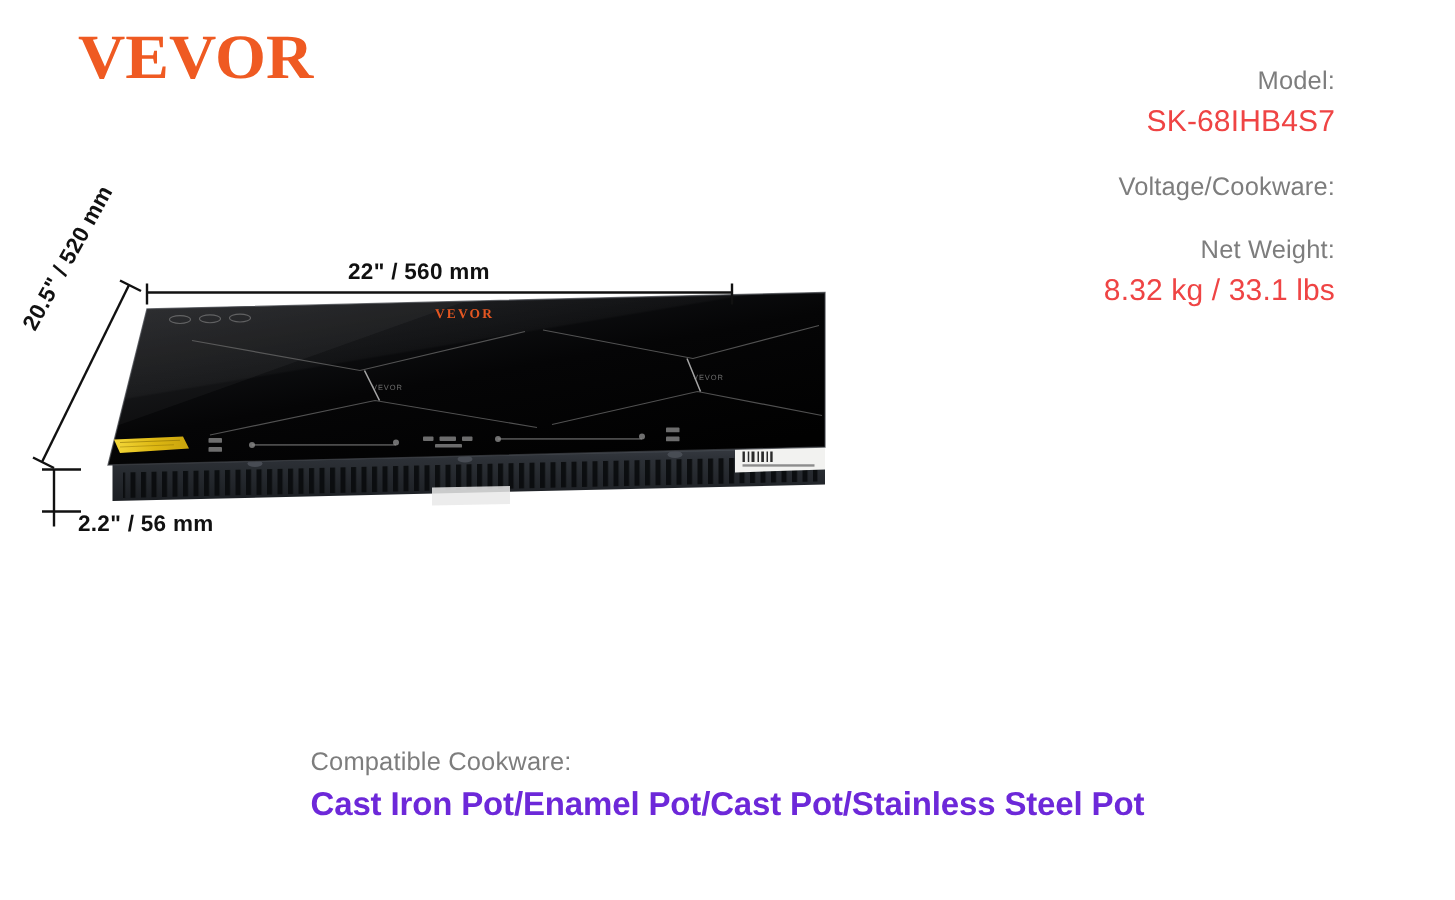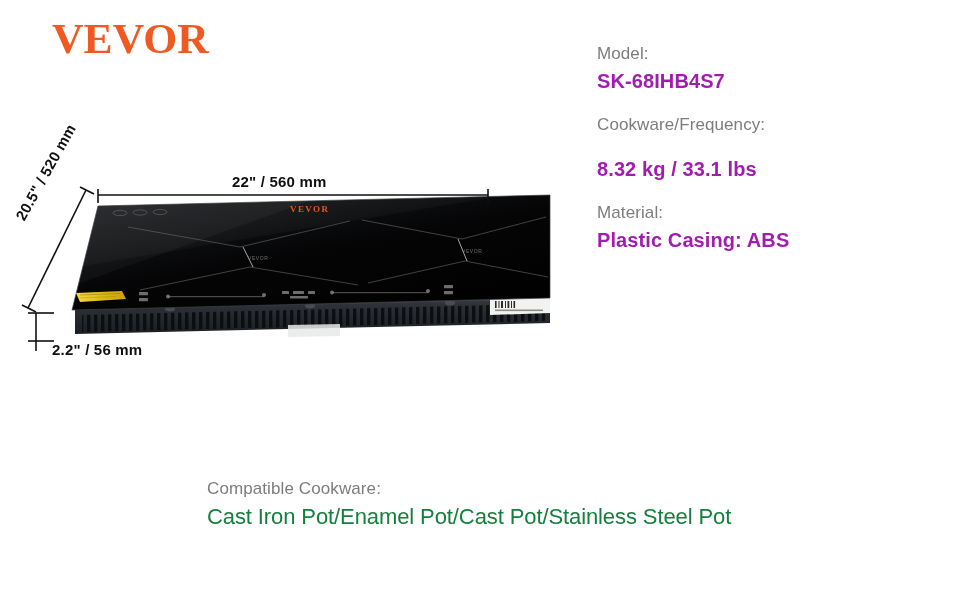--- a/index.html
+++ b/index.html
@@ -27,56 +27,57 @@
     letter-spacing: 0px;
     color: #ef5a22;
     line-height: 1;
     transform: scaleX(1.04);
     transform-origin: left top;
   }
 
   
   #spec-list {
     position: absolute;
-    left: 597px;
+    left: 560px;
     top: 42px;
     width: 330px;
+    text-align: right;
   }
   .spec-block { margin-bottom: 18px; }
   .spec-block:last-child { margin-bottom: 0; }
   .spec-label {
     font-size: 17px;
     color: #7d7d7d;
     line-height: 1.45;
     letter-spacing: 0.1px;
   }
   .spec-value {
     font-size: 20px;
-    font-weight: bold;
-    color: #a21caf;
+    font-weight: normal;
+    color: #ef4444;
     line-height: 1.4;
     letter-spacing: 0.1px;
   }
 
   
   #cookware-block {
     position: absolute;
     left: 207px;
-    top: 476px;
+    top: 495px;
   }
   #cookware-label {
     font-size: 17px;
     color: #7d7d7d;
     line-height: 1.5;
     letter-spacing: 0.1px;
   }
   #cookware-value {
     font-size: 22px;
-    font-weight: normal;
-    color: #15803d;
+    font-weight: bold;
+    color: #6d28d9;
     line-height: 1.4;
     letter-spacing: -0.1px;
   }
 
   
   #product-figure {
     position: absolute;
     left: 10px;
     top: 165px;
     width: 560px;
@@ -265,31 +266,28 @@
 <div class="dim-text" id="dim-height-text">2.2" / 56 mm</div>
 
 <div id="spec-list">
 
   <div class="spec-block">
     <div class="spec-label">Model:</div>
     <div class="spec-value">SK-68IHB4S7</div>
   </div>
 
   <div class="spec-block">
-    <div class="spec-label">Cookware/Frequency:</div>
+    <div class="spec-label">Voltage/Cookware:</div>
   </div>
 
 
   <div class="spec-block">
+    <div class="spec-label">Net Weight:</div>
     <div class="spec-value">8.32 kg / 33.1 lbs</div>
   </div>
 
-  <div class="spec-block">
-    <div class="spec-label">Material:</div>
-    <div class="spec-value">Plastic Casing: ABS</div>
-  </div>
 
 </div>
 
 <div id="cookware-block">
   <div id="cookware-label">Compatible Cookware:</div>
   <div id="cookware-value">Cast Iron Pot/Enamel Pot/Cast Pot/Stainless Steel Pot</div>
 </div>
 
 </body></html>

